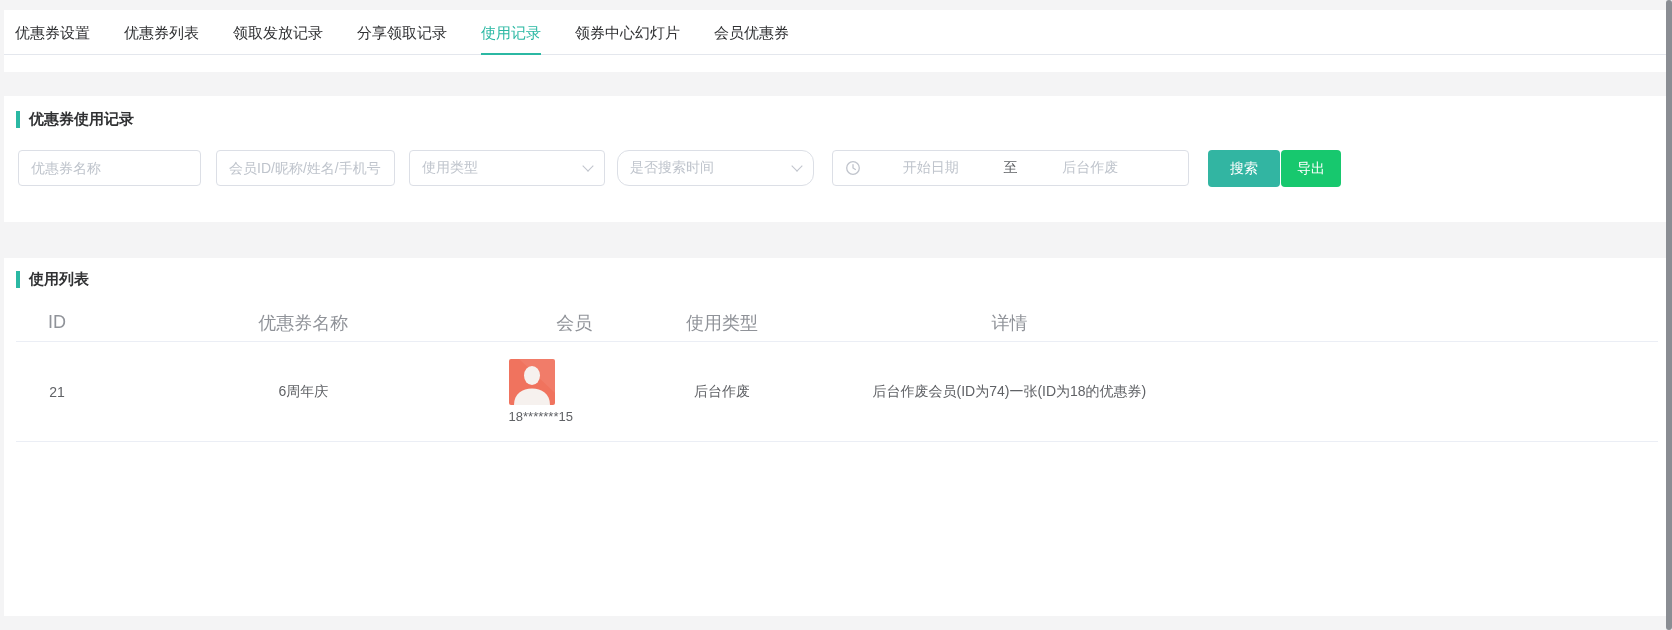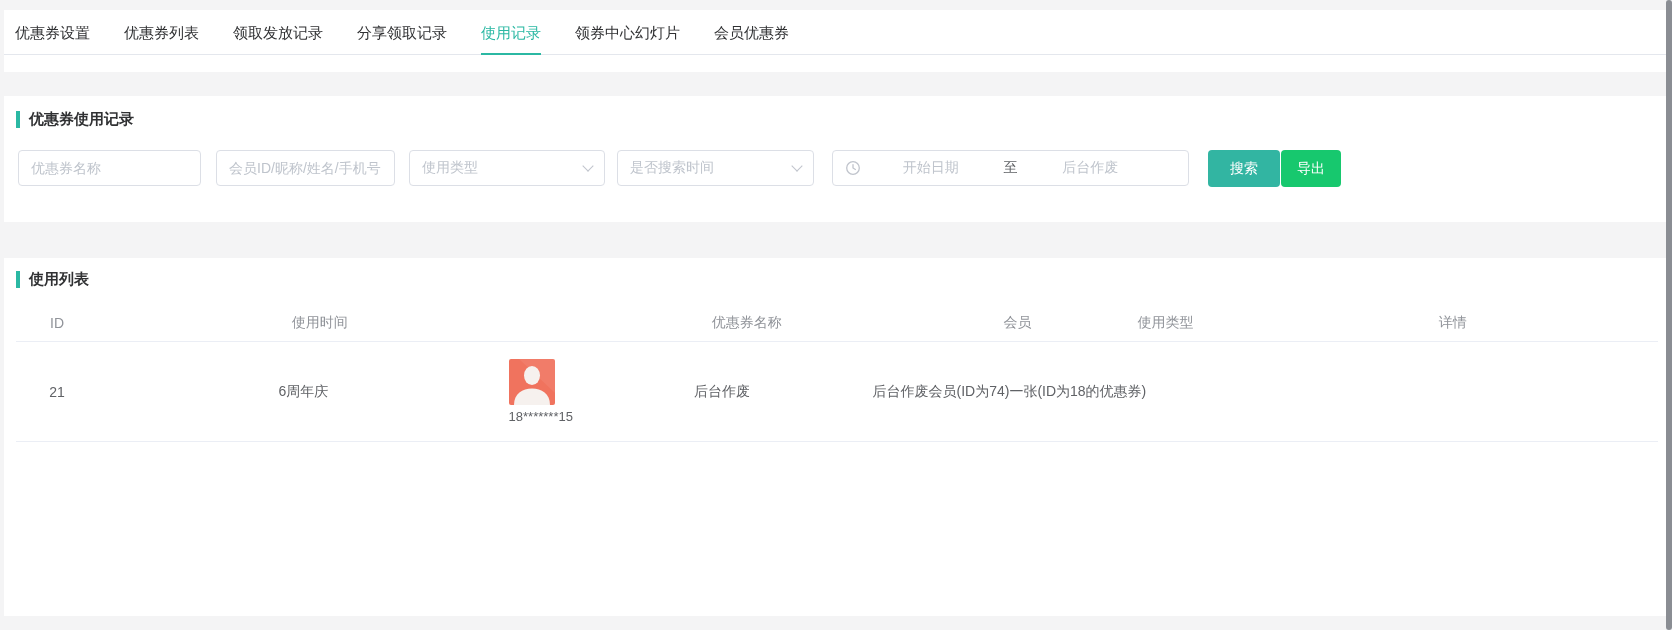--- a/index.html
+++ b/index.html
@@ -42,21 +42,21 @@
   }
   .ipt { padding: 0 12px; color: #606266; outline: none; }
   .ipt::placeholder { color: #bfc4cc; }
   .ipt1 { left: 14px;  width: 183px; }
   .ipt2 { left: 212px; width: 179px; }
   .sel {
     display: flex; align-items: center; justify-content: space-between;
     padding: 0 12px; color: #bfc4cc; cursor: pointer;
   }
   .sel1 { left: 405px; width: 196px; }
-  .sel2 { left: 613px; width: 197px; }
+  .sel2 { left: 613px; width: 197px; border-radius: 12px; }
   .chevron {
     width: 8px; height: 8px; margin-top: -4px;
     border-right: 1.5px solid #c0c4cc; border-bottom: 1.5px solid #c0c4cc;
     transform: rotate(45deg);
   }
   .daterange {
     left: 828px; width: 357px;
     display: flex; align-items: center; padding: 0 30px 0 12px;
   }
   .clock-icon { display: inline-flex; margin-right: 2px; }
@@ -71,21 +71,21 @@
   .btn-export { left: 1277px; width: 60px; background: var(--export-bg); }
 
   
   .table-card { top: 258px; height: 358px; }
   .table-card .section-head { top: 12px; }
   .thead, .trow {
     position: absolute; left: 12px; right: 12px;
     display: flex; align-items: center;
     border-bottom: 1px solid #ebeef5;
   }
-  .thead { top: 46px; height: 38px; color: #909399; font-size: 14px; }
+  .thead { top: 46px; height: 38px; color: #909399; font-size: 18px; }
   .trow  { top: 84px; height: 100px; color: #606266; font-size: 14px; }
   .th, .td { text-align: center; }
   .c0 { width: 5%; }  .c1 { width: 27%; } .c2 { width: 25%; }
   .c3 { width: 8%; }  .c4 { width: 10%; } .c5 { width: 25%; }
   .member-cell { display: flex; flex-direction: column; align-items: flex-start; }
   .avatar { width: 46px; height: 46px; border-radius: 2px; overflow: hidden; display: block; }
   .phone { margin-top: 4px; font-size: 13px; color: #606266; }
 
   
   .scrollbar {
@@ -148,21 +148,20 @@
 </div>
 
 <div class="card table-card">
   <div class="section-head">
     <span class="section-bar"></span>
     <span class="section-title">使用列表</span>
   </div>
 
   <div class="thead" id="thead">
       <div class="th c0">ID</div>
-      <div class="th c1">使用时间</div>
       <div class="th c2">优惠券名称</div>
       <div class="th c3">会员</div>
       <div class="th c4">使用类型</div>
       <div class="th c5">详情</div>
     </div>
 
   <div class="trow">
     <div class="td c0">21</div>
     <div class="td c2">6周年庆</div>
     <div class="td c3 member-cell">

